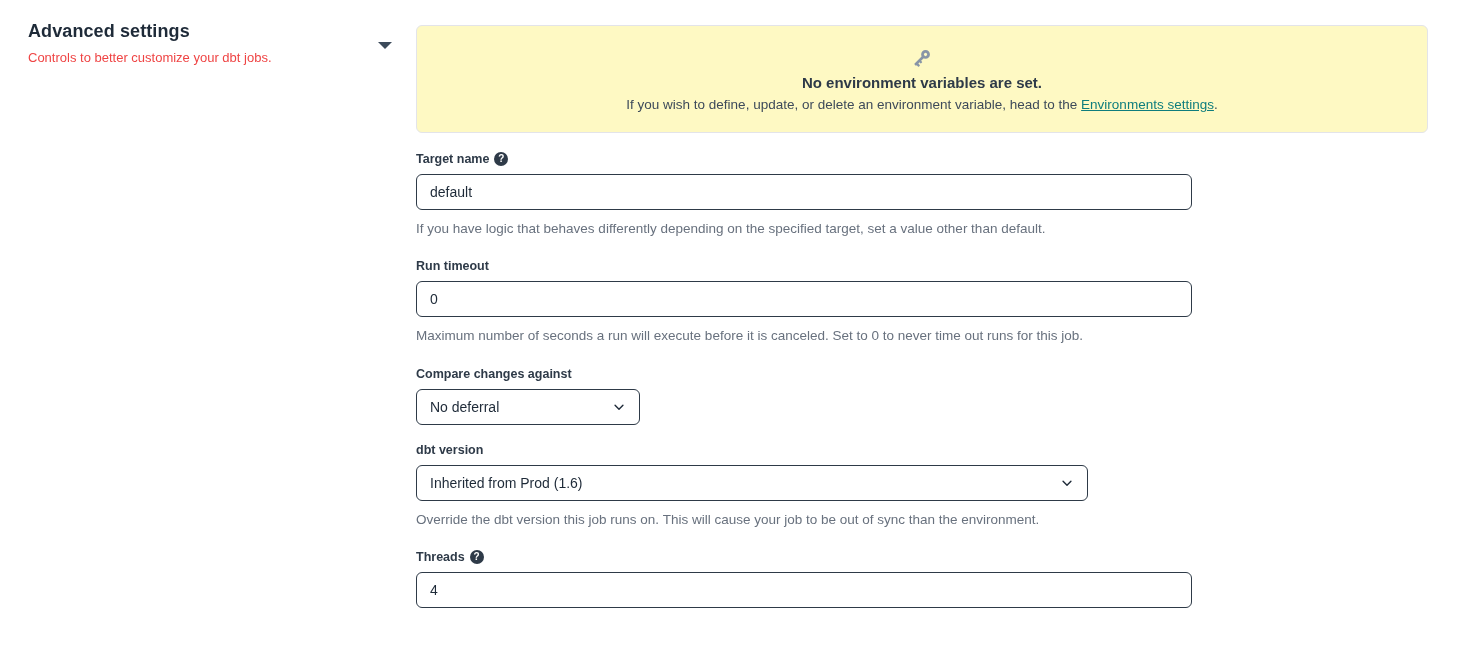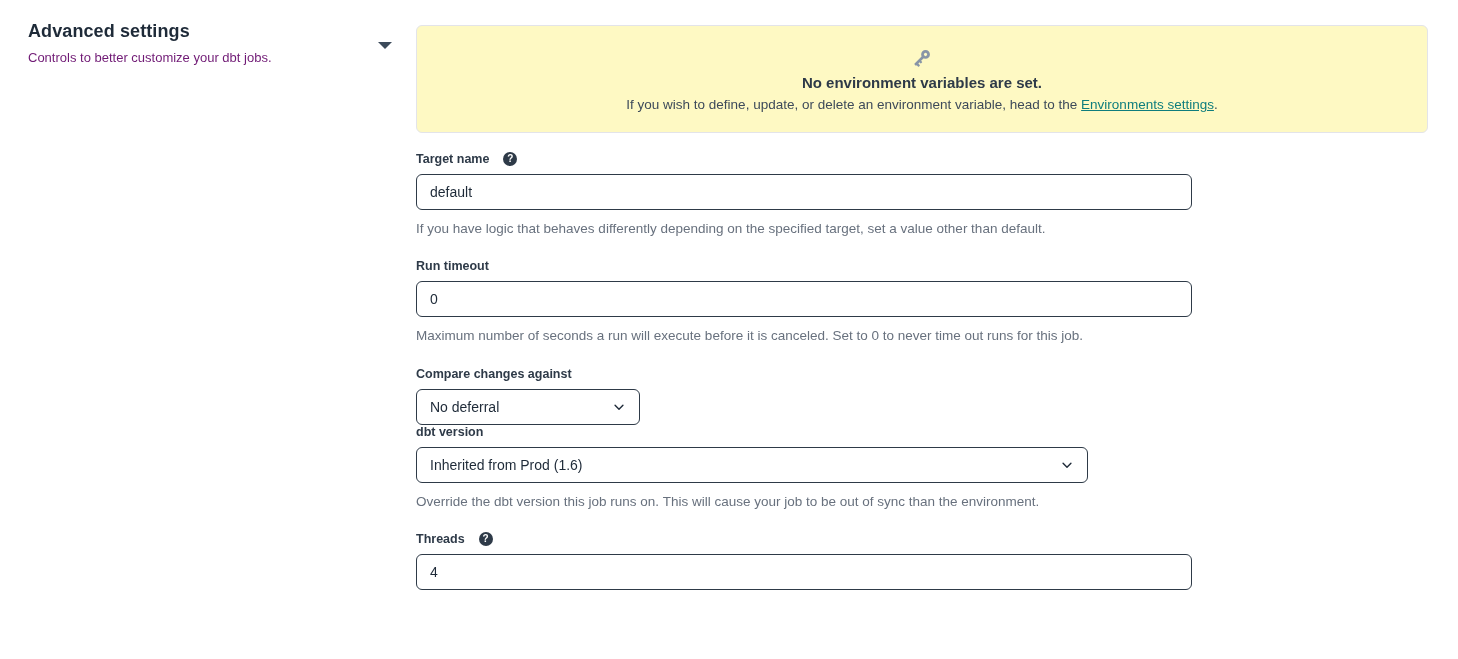--- a/index.html
+++ b/index.html
@@ -8,21 +8,21 @@
     background: #ffffff;
     font-family: "Liberation Sans", sans-serif;
     color: #2e3a48;
     overflow: hidden;
   }
   .page { position: relative; width: 1458px; height: 659px; }
 
   
   .left-col { position: absolute; left: 28px; top: 21px; width: 340px; }
   .page-title { font-size: 18px; font-weight: 700; color: #1e2a38; letter-spacing: .1px; }
-  .page-subtitle { margin-top: 8px; font-size: 13px; color: #701a75; }
+  .page-subtitle { margin-top: 8px; font-size: 13px; color: #ef4444; }
 
   .collapse-caret {
     position: absolute; left: 378px; top: 42px;
     width: 0; height: 0; cursor: pointer;
     border-left: 7px solid transparent;
     border-right: 7px solid transparent;
     border-top: 7px solid #3c4a5a;
   }
 
   
@@ -35,21 +35,21 @@
     display: flex; flex-direction: column; align-items: center; justify-content: center;
     padding: 18px 20px;
   }
   .env-icon { width: 24px; height: 24px; margin-bottom: 4px; }
   .env-title { font-size: 15px; font-weight: 700; color: #2e3a48; margin-bottom: 6px; }
   .env-message { font-size: 13.5px; color: #3d4a5a; }
   .env-link { color: #0e7d7d; text-decoration: underline; cursor: pointer; }
 
   
   .field { width: 672px; }
-  .field-label-row { display: flex; align-items: center; gap: 14px; margin-bottom: 8px; }
+  .field-label-row { display: flex; align-items: center; gap: 5px; margin-bottom: 8px; }
   .field-label { font-size: 12.5px; font-weight: 700; color: #2e3a48; }
   .help-icon {
     width: 14px; height: 14px; border-radius: 50%;
     background: #2e3a48; color: #ffffff;
     font-size: 10px; font-weight: 700;
     display: inline-flex; align-items: center; justify-content: center;
     cursor: pointer; line-height: 1;
   }
   .text-input {
     width: 776px; height: 36px;
@@ -65,21 +65,21 @@
     background: #ffffff; cursor: pointer;
     display: flex; align-items: center; justify-content: space-between;
   }
   .select-box.narrow { width: 224px; }
   .select-box.wide { width: 672px; }
   .chevron-down { width: 14px; height: 14px; flex: 0 0 auto; margin-left: 10px; }
   .helper-text { margin-top: 9px; font-size: 13.5px; color: #68717e; line-height: 1.5; }
 
   .mt-box    { margin-top: 19px; }  
   .mt-field  { margin-top: 20px; }  
-  .mt-field-s{ }  
+  .mt-field-s{ margin-top: 18px; }  
 </style>
 </head>
 <body>
 
 <div class="page">
 
   <div class="left-col">
     <div class="page-title">Advanced settings</div>
     <div class="page-subtitle">Controls to better customize your dbt jobs.</div>
   </div>

